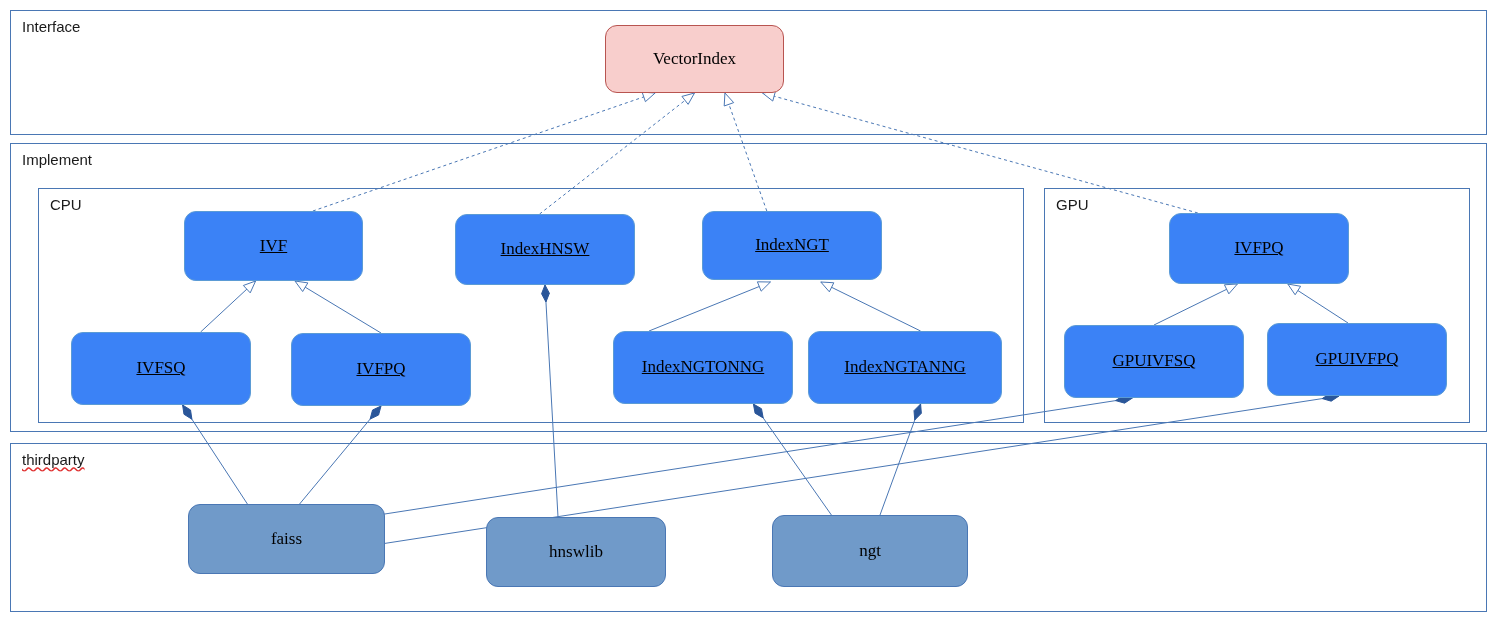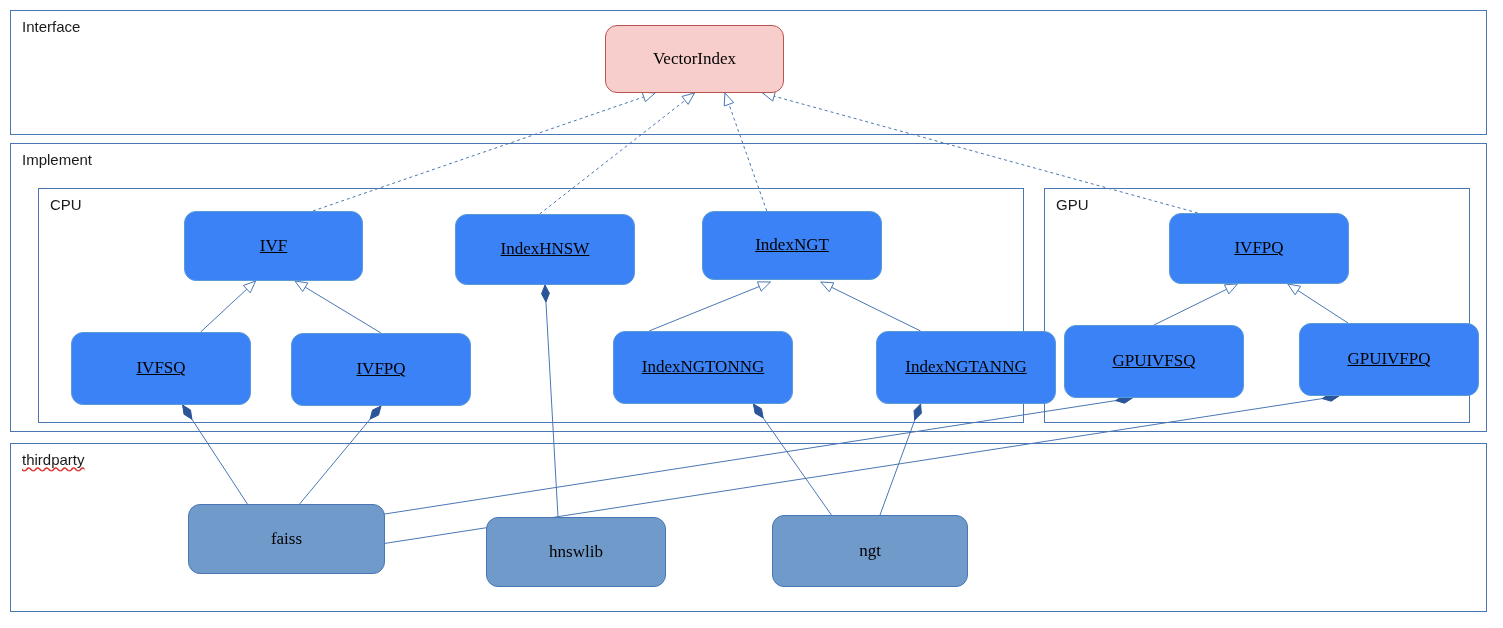--- a/index.html
+++ b/index.html
@@ -106,21 +106,21 @@
       <div class="container-label spell" style="left: 22px; top: 451px;">thirdparty</div>
     </div>
   <div id="node-layer">
       <div class="node iface" style="left: 605px; top: 25px; width: 179px; height: 68px;">VectorIndex</div>
       <div class="node cpugpu" style="left: 184px; top: 211px; width: 179px; height: 70px;">IVF</div>
       <div class="node cpugpu" style="left: 455px; top: 214px; width: 180px; height: 71px;">IndexHNSW</div>
       <div class="node cpugpu" style="left: 702px; top: 211px; width: 180px; height: 69px;">IndexNGT</div>
       <div class="node cpugpu" style="left: 71px; top: 332px; width: 180px; height: 73px;">IVFSQ</div>
       <div class="node cpugpu" style="left: 291px; top: 333px; width: 180px; height: 73px;">IVFPQ</div>
       <div class="node cpugpu" style="left: 613px; top: 331px; width: 180px; height: 73px;">IndexNGTONNG</div>
-      <div class="node cpugpu" style="left: 876px; top: 331px; width: 180px; height: 73px;">IndexNGTANNG</div>
+      <div class="node cpugpu" style="left: 808px; top: 331px; width: 194px; height: 73px;">IndexNGTANNG</div>
       <div class="node cpugpu" style="left: 1169px; top: 213px; width: 180px; height: 71px;">IVFPQ</div>
       <div class="node cpugpu" style="left: 1064px; top: 325px; width: 180px; height: 73px;">GPUIVFSQ</div>
-      <div class="node cpugpu" style="left: 1267px; top: 323px; width: 180px; height: 73px; margin-left: 32px;">GPUIVFPQ</div>
+      <div class="node cpugpu" style="left: 1267px; top: 323px; width: 180px; height: 73px;">GPUIVFPQ</div>
       <div class="node third" style="left: 188px; top: 504px; width: 197px; height: 70px;">faiss</div>
       <div class="node third" style="left: 486px; top: 517px; width: 180px; height: 70px;">hnswlib</div>
       <div class="node third" style="left: 772px; top: 515px; width: 196px; height: 72px;">ngt</div>
     </div>
 </div>
 
 </body></html>

